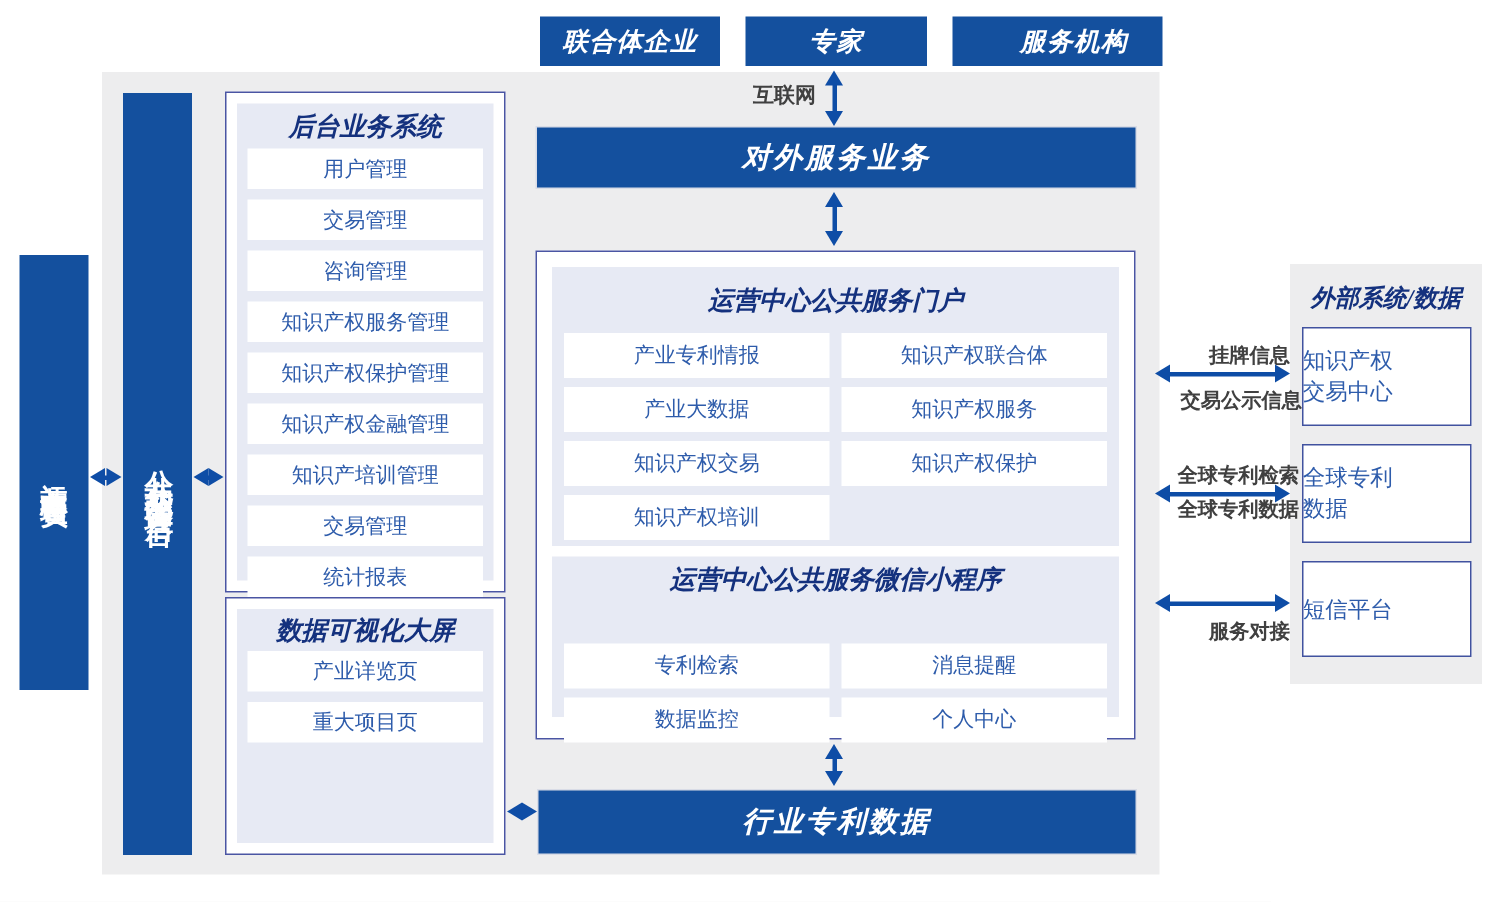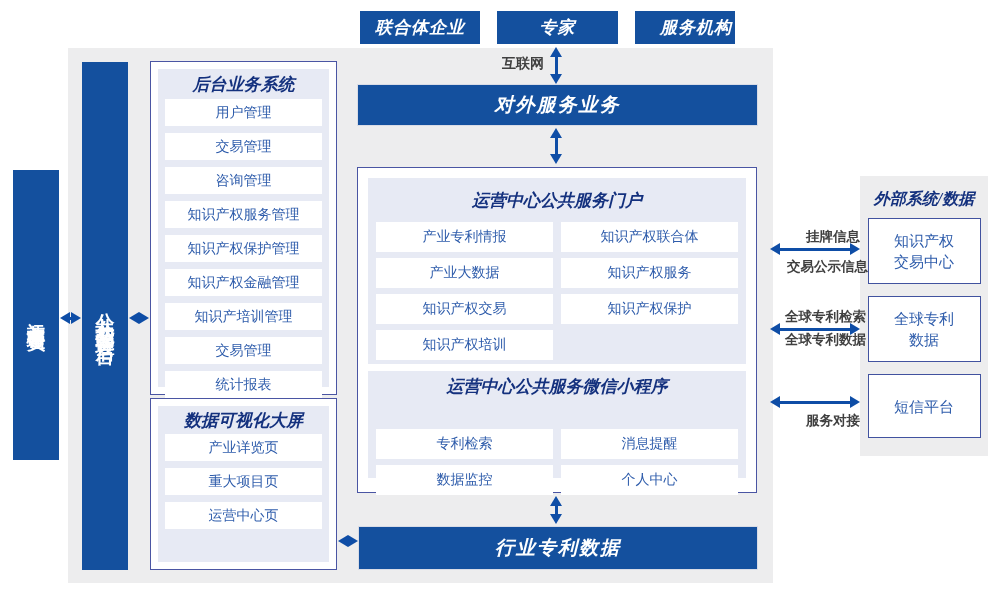--- a/index.html
+++ b/index.html
@@ -29,21 +29,21 @@
   .itemcol { display:flex; flex-direction:column; gap:7px; padding:0 7px 7px 7px; flex:1; }
   .itemgrid { display:grid; grid-template-columns:1fr 1fr; gap:6px 8px; padding:0 8px 8px 8px; flex:1; }
   .item { background:#fff; color:#2e5cab; font-size:14px; display:flex; align-items:center;
           justify-content:center; white-space:nowrap; }
   .itemcol .item { height:27px; }
   .itemgrid .item { min-height:30px; }
 
   .extpanel { position:absolute; background:#ededee; display:flex; flex-direction:column; align-items:center; padding:8px 7px; }
   .extpanel .sect-title { font-size:16px; height:30px; margin-bottom:4px;font-family:Liberation Serif, serif; }
   .ebox { width:113px; height:66px; background:#fff; border:1.5px solid #41529f; color:#2e5cab;
-          font-size:15px; display:flex; flex-direction:column; align-items:center; justify-content:center;
+          font-size:15px; display:flex; flex-direction:column; align-items:flex-start; justify-content:center;
           line-height:1.4; margin-bottom:12px; flex:0 0 auto; }
 
   .alabel { position:absolute; color:#404040; font-weight:bold; font-size:13.5px; text-align:right; white-space:nowrap; }
 
   
   .harrow { position:absolute; height:3px; background:#0e4da6; }
   .harrow::before { content:""; position:absolute; top:-5px; left:-9px;
                     border-top:6.5px solid transparent; border-bottom:6.5px solid transparent;
                     border-right:10px solid #0e4da6; }
   .harrow::after  { content:""; position:absolute; top:-5px; right:-9px;
@@ -59,21 +59,21 @@
 </style>
 </head>
 <body>
 
 <div id="stage">
 
   <div class="graypanel" style="left:68px; top:48px; width:705px; height:535px;"></div>
 
   <div class="bluebox topbox" style="left:360px; top:11px; width:120px; height:33px;">联合体企业</div>
   <div class="bluebox topbox" style="left:497px; top:11px; width:121px; height:33px;">专家</div>
-  <div class="bluebox topbox" style="left:635px; top:11px; width:100px; height:33px;padding-left:22px;">服务机构</div>
+  <div class="bluebox topbox" style="left:635px; top:11px; width:140px; height:33px;padding-left:22px;">服务机构</div>
 
   <div class="alabel" style="left:480px; top:55px; width:64px; font-size:14px;">互联网</div>
   <div class="varrow" style="left:555px; top:56px; height:19px;"></div>
 
   <div class="bluebox widebar" style="left:358px; top:85px; width:399px; height:40px;">对外服务业务</div>
 
   <div class="varrow" style="left:555px; top:137px; height:18px;"></div>
 
   <div class="vbar vbar1" style="left:13px; top:170px; width:46px; height:290px;">运营中心管理员</div>
   <div class="vbar vbar2" style="left:82px; top:62px; width:46px; height:508px;">公共功能及管理后台</div>
@@ -96,21 +96,20 @@
       <div class="item">统计报表</div>
     </div>
   </div>
 
   <div class="obox" style="left:150px; top:398px; width:187px; height:172px;"></div>
   <div class="lpanel" style="left:158px; top:406px; width:171px; height:156px;">
     <div class="sect-title" style="height:28px;">数据可视化大屏</div>
     <div class="itemcol">
       <div class="item">产业详览页</div>
       <div class="item">重大项目页</div>
-      <div class="item">运营中心页</div>
     </div>
   </div>
 
   <div class="obox" style="left:357px; top:167px; width:400px; height:326px;"></div>
 
   <div class="lpanel" style="left:368px; top:178px; width:378px; height:186px;">
     <div class="sect-title" style="height:44px;">运营中心公共服务门户</div>
     <div class="itemgrid">
       <div class="item">产业专利情报</div>
       <div class="item">知识产权联合体</div>

